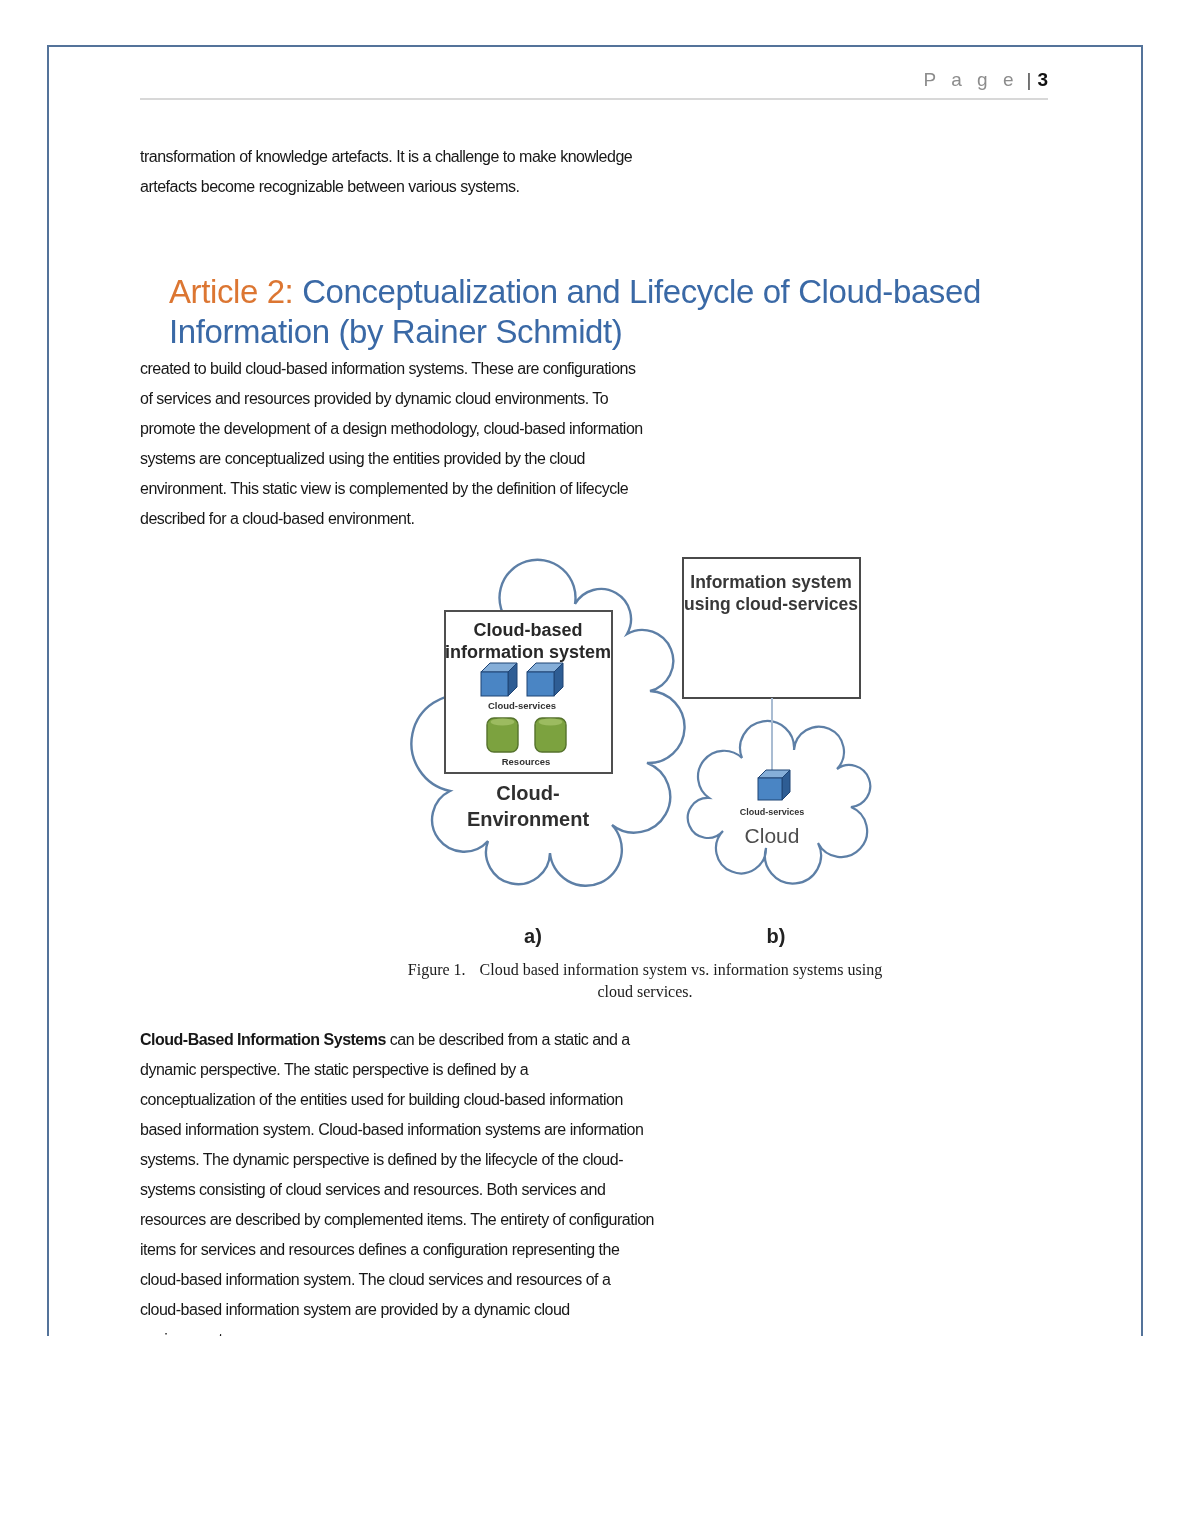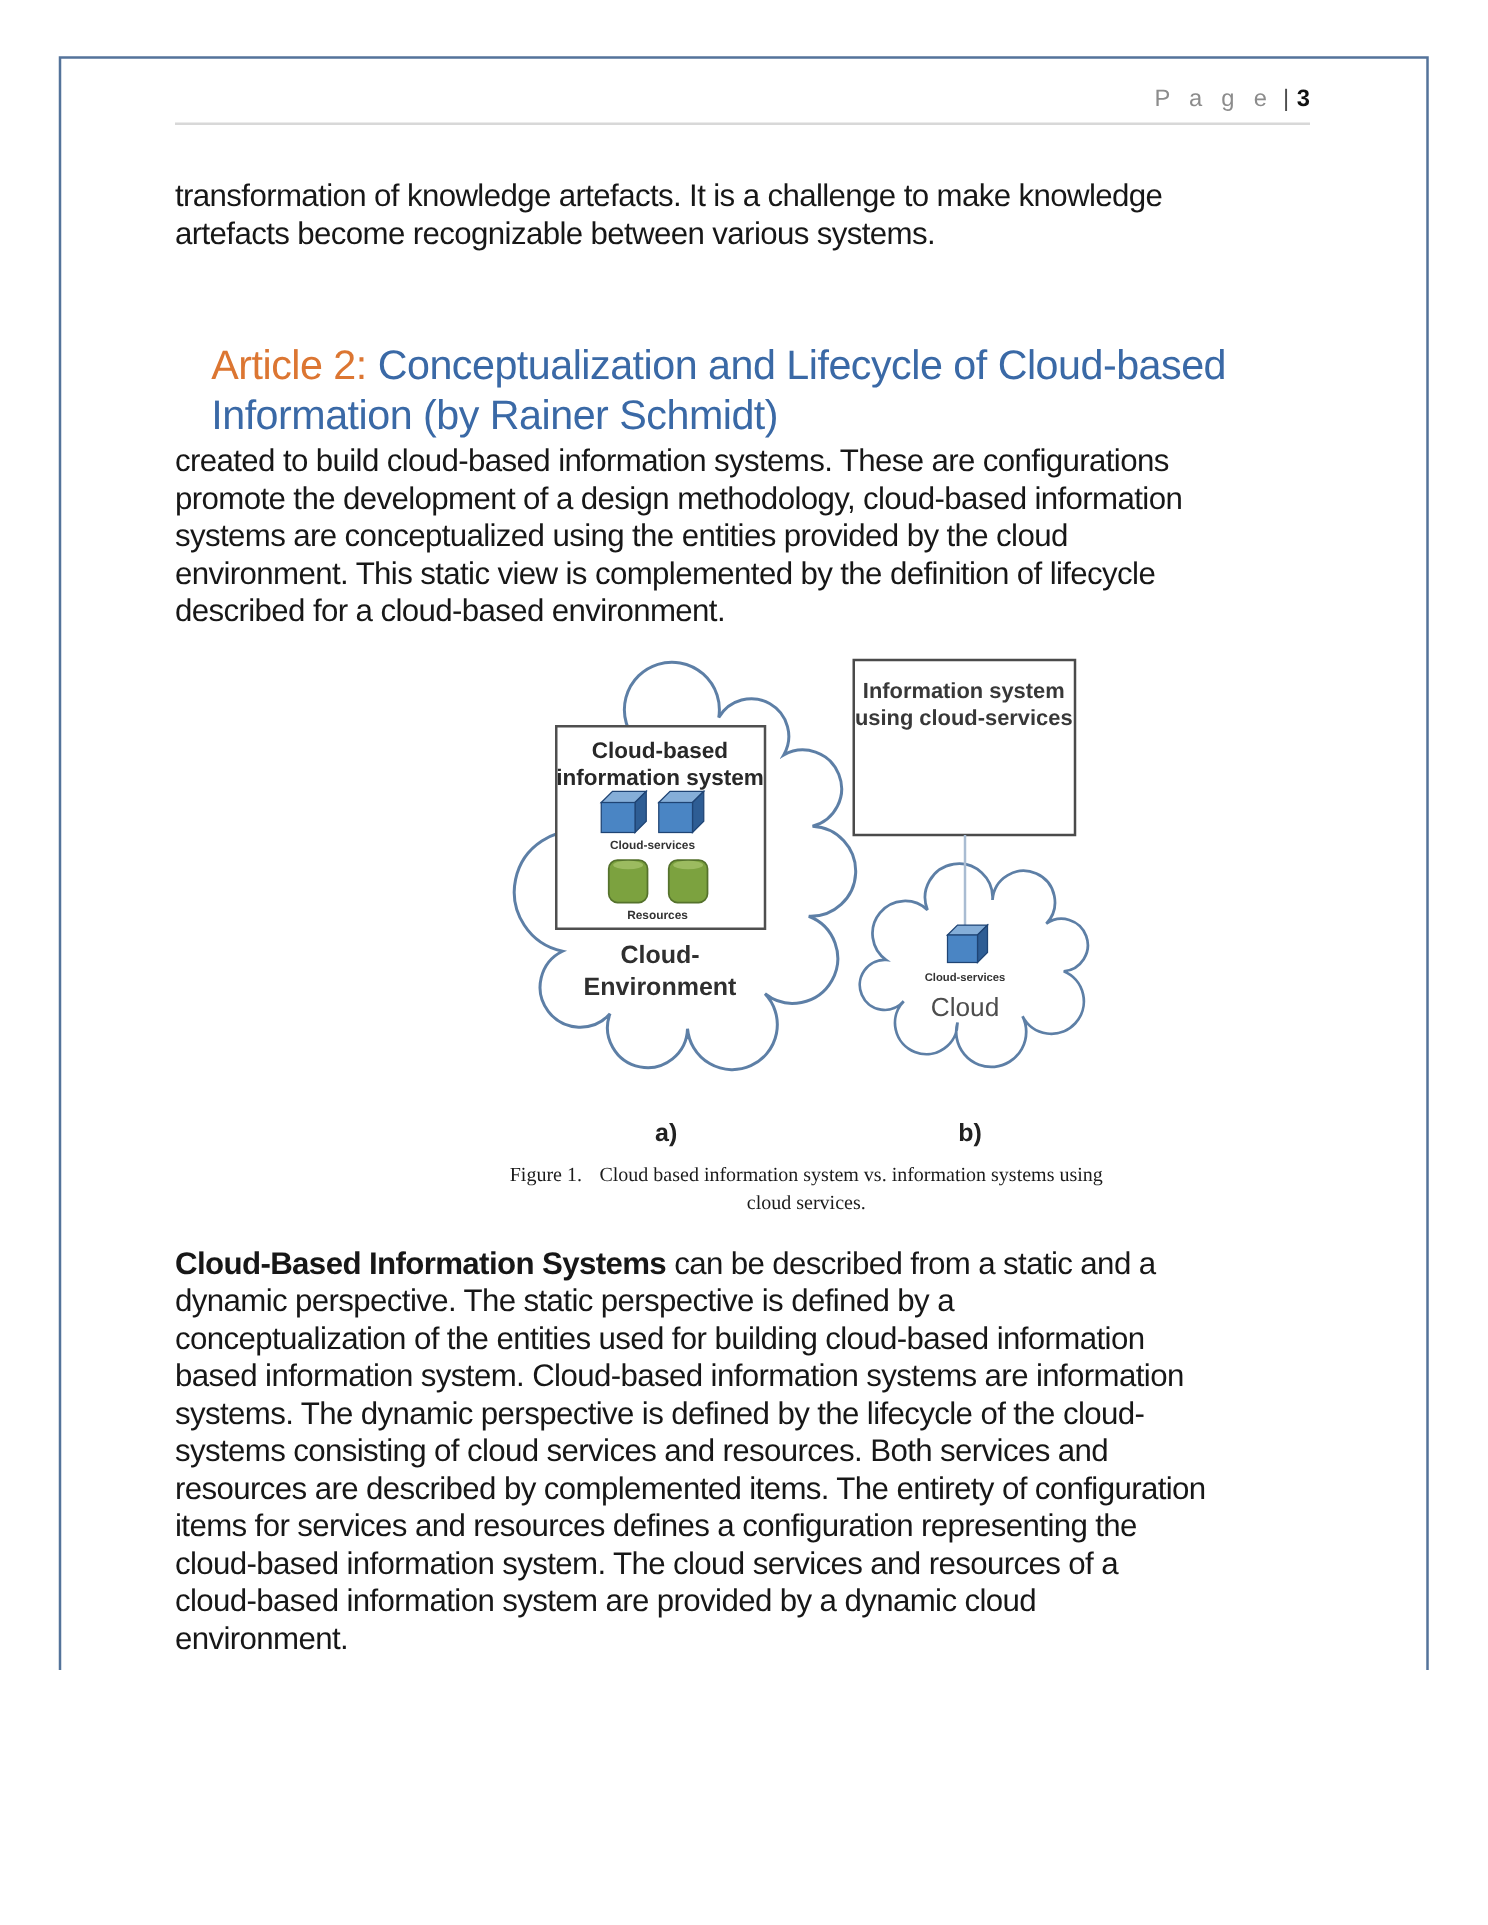--- a/index.html
+++ b/index.html
@@ -10,21 +10,21 @@
   .content{position:absolute;left:91px;top:0;width:908px;}
 
   
   .hdr{padding-top:21px;padding-bottom:6px;border-bottom:2px solid #d8d8d8;
        text-align:right;font-size:19px;line-height:24px;}
   .hdr .pageword{color:#8c8c8c;letter-spacing:5px;}
   .hdr .pipe{color:#4d4d4d;margin:0 6px 0 8px;font-weight:400;}
   .hdr .pagenum{color:#111111;font-weight:bold;}
 
   
-  .para{font-size:25px;line-height:30px;color:#171717;letter-spacing:-0.5px;}
+  .para{font-size:16px;line-height:30px;color:#171717;letter-spacing:-0.5px;}
   .para .tline{white-space:nowrap;height:30px;}
   .p1{margin-top:42px;}
   .p2{margin-top:2px;}
   .p3{margin-top:22px;}
   .lead-bold{font-weight:bold;}
 
   
   .article-h{margin:70px 0 0 0;font-size:33px;line-height:40px;font-weight:400;letter-spacing:-0.4px;}
   .article-h .hline{white-space:nowrap;height:40px;margin-left:29px;}
   .h-orange{color:#DC7632;}
@@ -53,20 +53,21 @@
         <div class="tline">artefacts become recognizable between various systems.</div>
       </div>
 
       <h1 class="article-h">
         <div class="hline"><span class="h-orange">Article 2:</span><span class="h-blue"> Conceptualization and Lifecycle of Cloud-based</span></div>
         <div class="hline h-blue">Information (by Rainer Schmidt)</div>
       </h1>
 
       <div class="para p2">
         <div class="tline">created to build cloud-based information systems. These are configurations</div>
+        <div class="tline">of services and resources provided by dynamic cloud environments. To</div>
         <div class="tline">promote the development of a design methodology, cloud-based information</div>
         <div class="tline">systems are conceptualized using the entities provided by the cloud</div>
         <div class="tline">environment. This static view is complemented by the definition of lifecycle</div>
         <div class="tline">described for a cloud-based environment.</div>
       </div>
 
       <div class="figure">
         <svg width="500" height="405" viewBox="0 0 500 405">
 
           <path d="M 75,150 a 41,41 0 1 1 40,-72 a 38,38 0 1 1 65,-20 a 30,30 0 1 1 52,30

